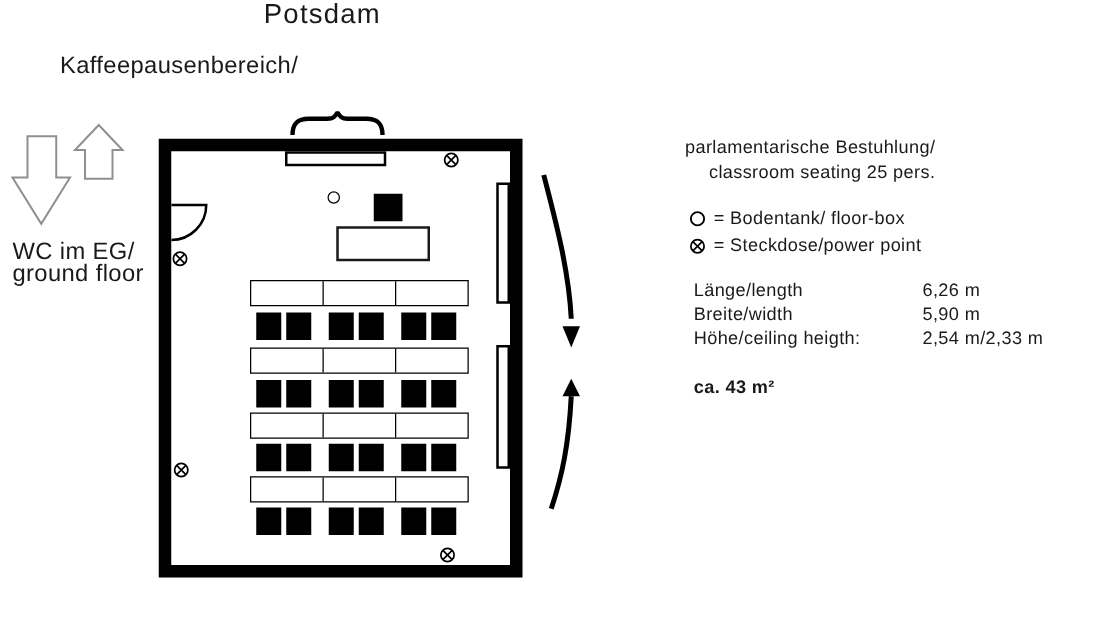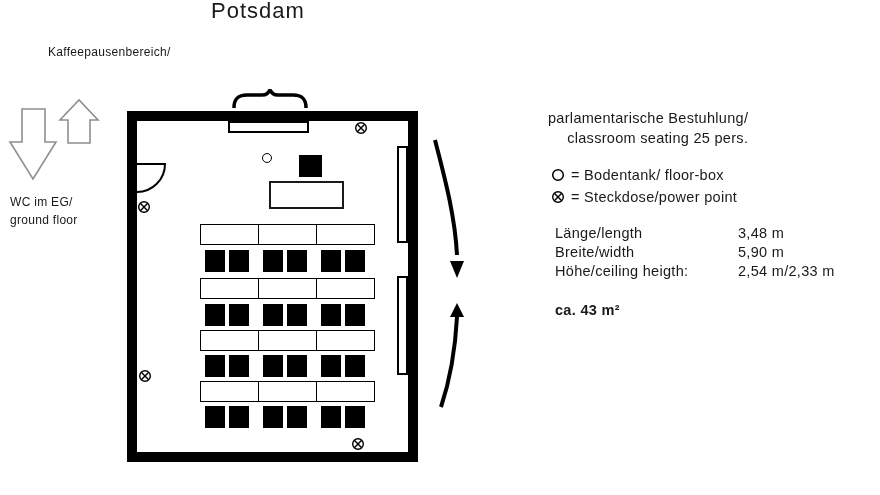--- a/index.html
+++ b/index.html
@@ -6,21 +6,21 @@
   html,body { background:#fff; }
   .stage {
     position:relative; width:880px; height:484px; background:#fff;
     font-family:"Liberation Sans", sans-serif; color:#1a1a1a; overflow:hidden;
     letter-spacing:0.3px;
   }
   .title {
     position:absolute; left:211px; top:-2px; font-size:22px; letter-spacing:1px;
     color:#1a1a1a; font-weight:400;
   }
-  .lbl { position:absolute; font-size:12px; line-height:17px; white-space:nowrap; }
+  .lbl { position:absolute; font-size:19px; line-height:17px; white-space:nowrap; }
   .coffee   { left:48px;  top:44px; }
   .wc       { left:10px;  top:193px; line-height:18px; }
   .screenlbl{ left:218px; top:68px; }
   .fensterlbl{ left:428px; top:283px; }
 
   svg.wc-arrows { position:absolute; left:8px; top:97px; }
   svg.brace     { position:absolute; left:232px; top:89px; }
   svg.fenster   { position:absolute; left:425px; top:130px; }
 
   
@@ -206,21 +206,21 @@
       <svg width="14" height="14" viewBox="0 0 14 14">
         <circle cx="7" cy="7" r="5.3" fill="#fff" stroke="#000" stroke-width="1.4"></circle>
         <path d="M3.3,3.3 L10.7,10.7 M10.7,3.3 L3.3,10.7" stroke="#000" stroke-width="1.4"></path>
       </svg>
       <span>= Steckdose/power point</span>
     </div>
   </div>
 
   <div class="dims">
     <div class="dimrow">
-      <span class="dl">Länge/length</span><span class="dv">3,48 m</span>
+      <span class="dl">Länge/length</span><span class="dv">6,26 m</span>
     </div>
     <div class="dimrow">
       <span class="dl">Breite/width</span><span class="dv">5,90 m</span>
     </div>
     <div class="dimrow">
       <span class="dl">Höhe/ceiling heigth:</span><span class="dv">2,54 m/2,33 m</span>
     </div>
   </div>
 
   <div class="area">ca. 43 m²</div>

